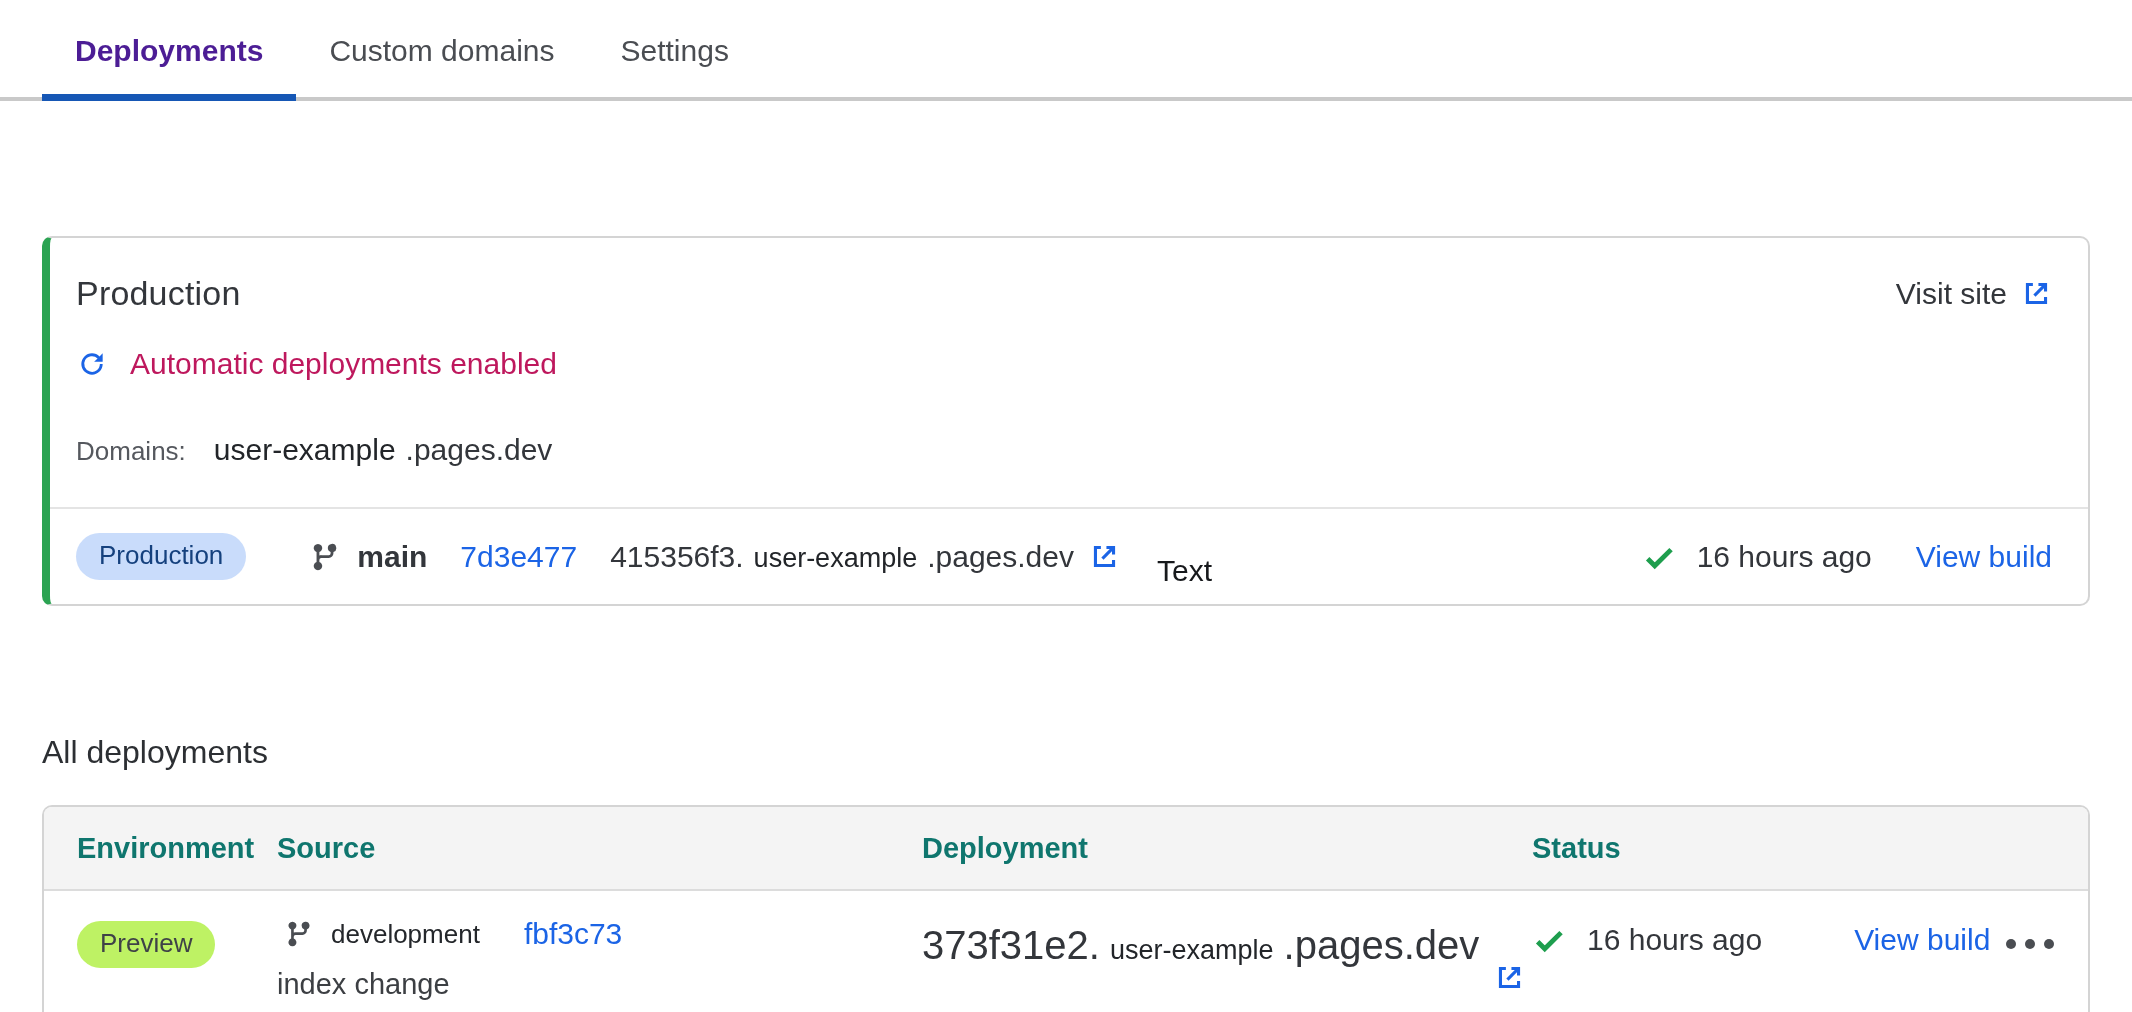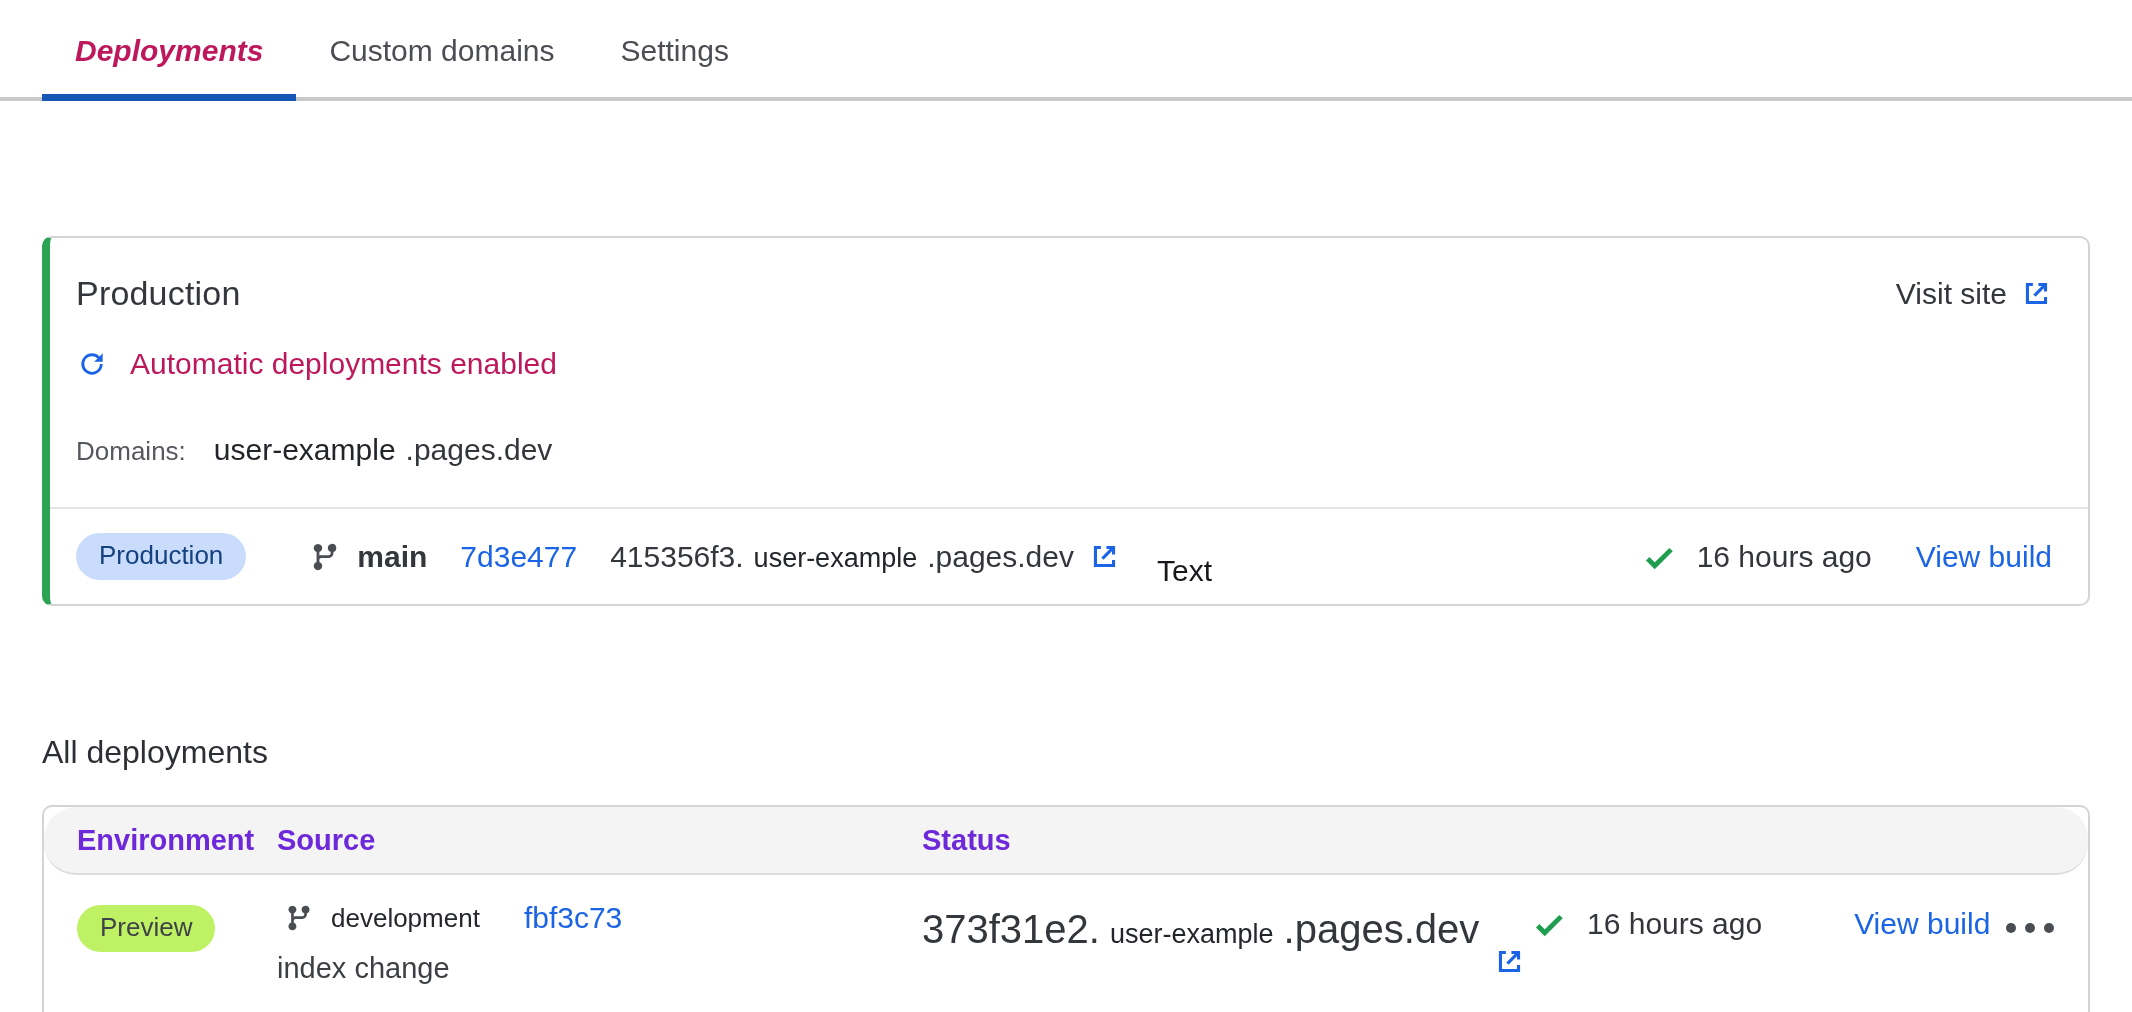--- a/index.html
+++ b/index.html
@@ -21,23 +21,22 @@
     font-size: 30px;
     color: #4a4d52;
     padding: 34px 33px 26px 33px;
     margin-bottom: -4px;
     border-bottom: 4px solid transparent;
     cursor: pointer;
     white-space: nowrap;
   }
   .tab.active {
     font-weight: 700;
-    color: #be185d;
+    color: #4c1d95;
     border-bottom: 7px solid #1657b5;
-    font-style: italic;
   }
 
   
   .prod-card {
     margin: 135px 42px 0 42px;
     border: 2px solid #d4d4d4;
     border-left: 8px solid #2ba352;
     border-radius: 10px;
     background: #fff;
   }
@@ -133,27 +132,26 @@
     overflow: hidden;
     background: #fff;
   }
   .thead, .trow {
     display: grid;
     grid-template-columns: 200px 645px 610px 1fr;
     padding-left: 33px;
   }
   .thead {
     background: #f4f4f4;
-    height: 68px;
+    height: 84px;
     align-items: center;
     border-bottom: 2px solid #dcdcdc;
     font-size: 29px;
     font-weight: 700;
-    color: #6d28d9;
-    border-radius: 32px;
+    color: #0f766e;
   }
   .trow {
     padding-top: 26px;
     height: 143px;
     border-bottom: 2px solid #d9d9d9;
     background: #fff;
   }
   .cell-env { padding-top: 4px; }
   .cell-source .line1 {
     display: inline-flex;
@@ -256,20 +254,21 @@
     </span>
   </div>
 </section>
 
 <h2 class="section-heading">All deployments</h2>
 
 <section class="table">
   <div class="thead">
     <span>Environment</span>
     <span>Source</span>
+    <span>Deployment</span>
     <span>Status</span>
   </div>
 
   <div class="trow">
     <div class="cell-env">
       <span class="badge preview">Preview</span>
     </div>
 
     <div class="cell-source">
       <span class="line1">

